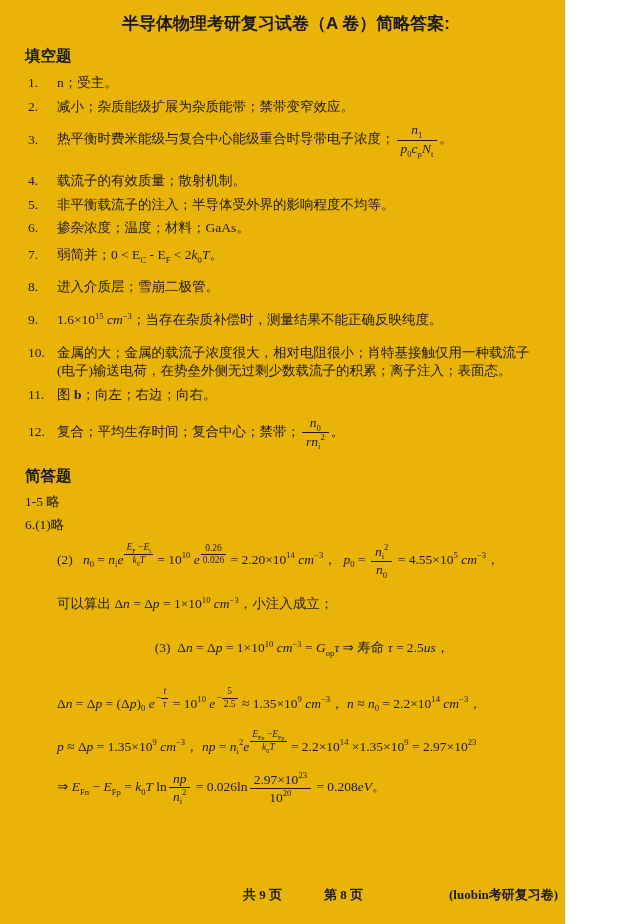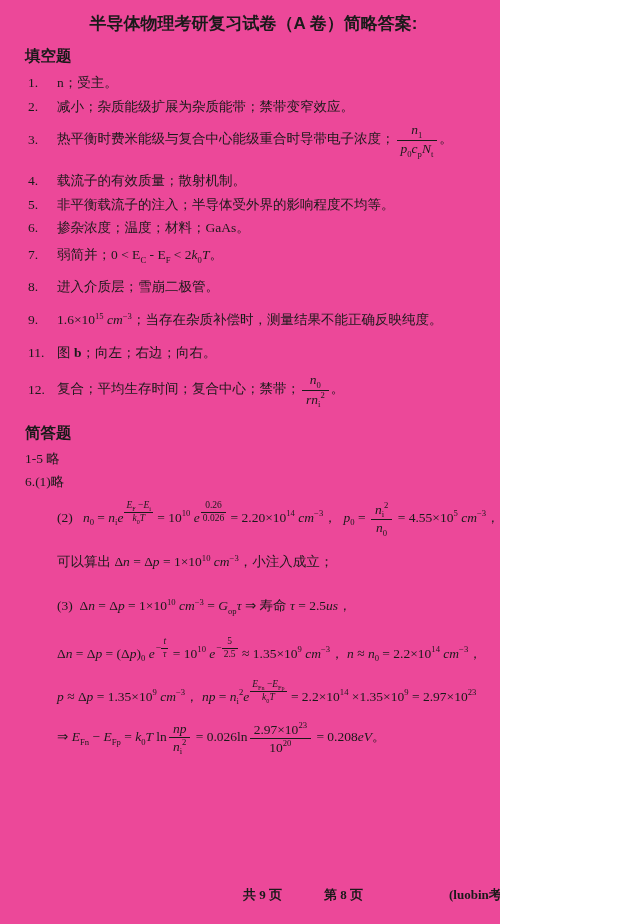--- a/index.html
+++ b/index.html
@@ -3,22 +3,22 @@
 <meta charset="utf-8">
 <style>
   * { margin:0; padding:0; box-sizing:border-box; }
   html,body { background:#ffffff; }
   body {
     width:620px; height:924px;
     font-family:"Liberation Serif", serif;
     color:#1a1a1a; font-size:13.5px;
   }
   .page {
-    position:relative; width:500px; height:924px;
-    padding:8px 18px 0 25px; overflow:hidden; background:#ec4899;
+    position:relative; width:565px; height:924px;
+    padding:8px 18px 0 25px; overflow:hidden; background:#eab308;
   }
   .title {
     text-align:center; font-weight:bold; font-size:17px;
     font-family:"Liberation Sans", sans-serif;
     margin:4px 0 11px;
   }
   .heading {
     font-weight:bold; font-size:15.5px;
     font-family:"Liberation Sans", sans-serif;
     margin-bottom:7px;
@@ -27,21 +27,21 @@
   .item { display:flex; padding-left:3px; margin-bottom:5px; line-height:1.38; }
   .item .no { flex:0 0 29px; }
   .item .txt { flex:1; }
   .plain { margin-bottom:4px; line-height:1.4; }
   .fline { margin-left:32px; white-space:nowrap; line-height:1.4; }
   
   .mb10 { margin-bottom:10px;align-items:flex-end; }
   .mb14 { margin-bottom:14px; }
   .mb16 { margin-bottom:16px; }
   .mb18 { margin-bottom:25px; }
-  .mb20 { margin-bottom:20px; }
+  .mb20 { margin-bottom:28px;text-align:center; }
   .mt6  { margin-top:6px; }
   .mt8  { margin-top:8px; }
   
   i { font-style:italic; }
   sub, sup { font-size:0.64em; line-height:1; }
   .m { font-family:"Liberation Serif", serif; }
   .frac {
     display:inline-block; text-align:center; vertical-align:middle;
     line-height:1.18; margin:0 2px;
   }
@@ -98,20 +98,24 @@
     <span class="txt">弱简并；<span class="m">0 &lt; E<sub>C</sub> - E<sub>F</sub> &lt; 2<i>k</i><sub>0</sub><i>T</i></span>。</span>
   </div>
   <div class="item mb14">
     <span class="no">8.</span>
     <span class="txt">进入介质层；雪崩二极管。</span>
   </div>
   <div class="item mb14">
     <span class="no">9.</span>
     <span class="txt"><span class="m">1.6×10<sup>15</sup> <i>cm</i><sup>−3</sup></span>；当存在杂质补偿时，测量结果不能正确反映纯度。</span>
   </div>
+  <div class="item">
+    <span class="no">10.</span>
+    <span class="txt">金属的大；金属的载流子浓度很大，相对电阻很小；肖特基接触仅用一种载流子(电子)输送电荷，在势垒外侧无过剩少数载流子的积累；离子注入；表面态。</span>
+  </div>
   <div class="item mb10">
     <span class="no">11.</span>
     <span class="txt">图 <b>b</b>；向左；右边；向右。</span>
   </div>
   <div class="item" style="align-items:center;">
     <span class="no">12.</span>
     <span class="txt">复合；平均生存时间；复合中心；禁带；<span class="frac"><span class="fn"><i>n</i><sub>0</sub></span><span class="fd"><i>rn</i><sub>i</sub><sup>2</sup></span></span>。</span>
   </div>
 
   <div class="heading short">简答题</div>

